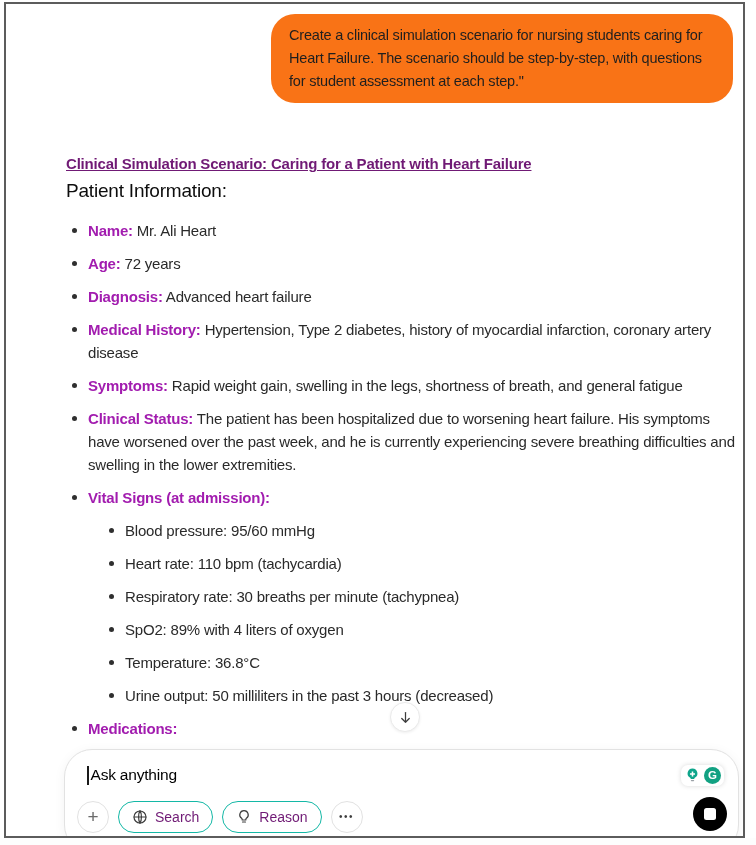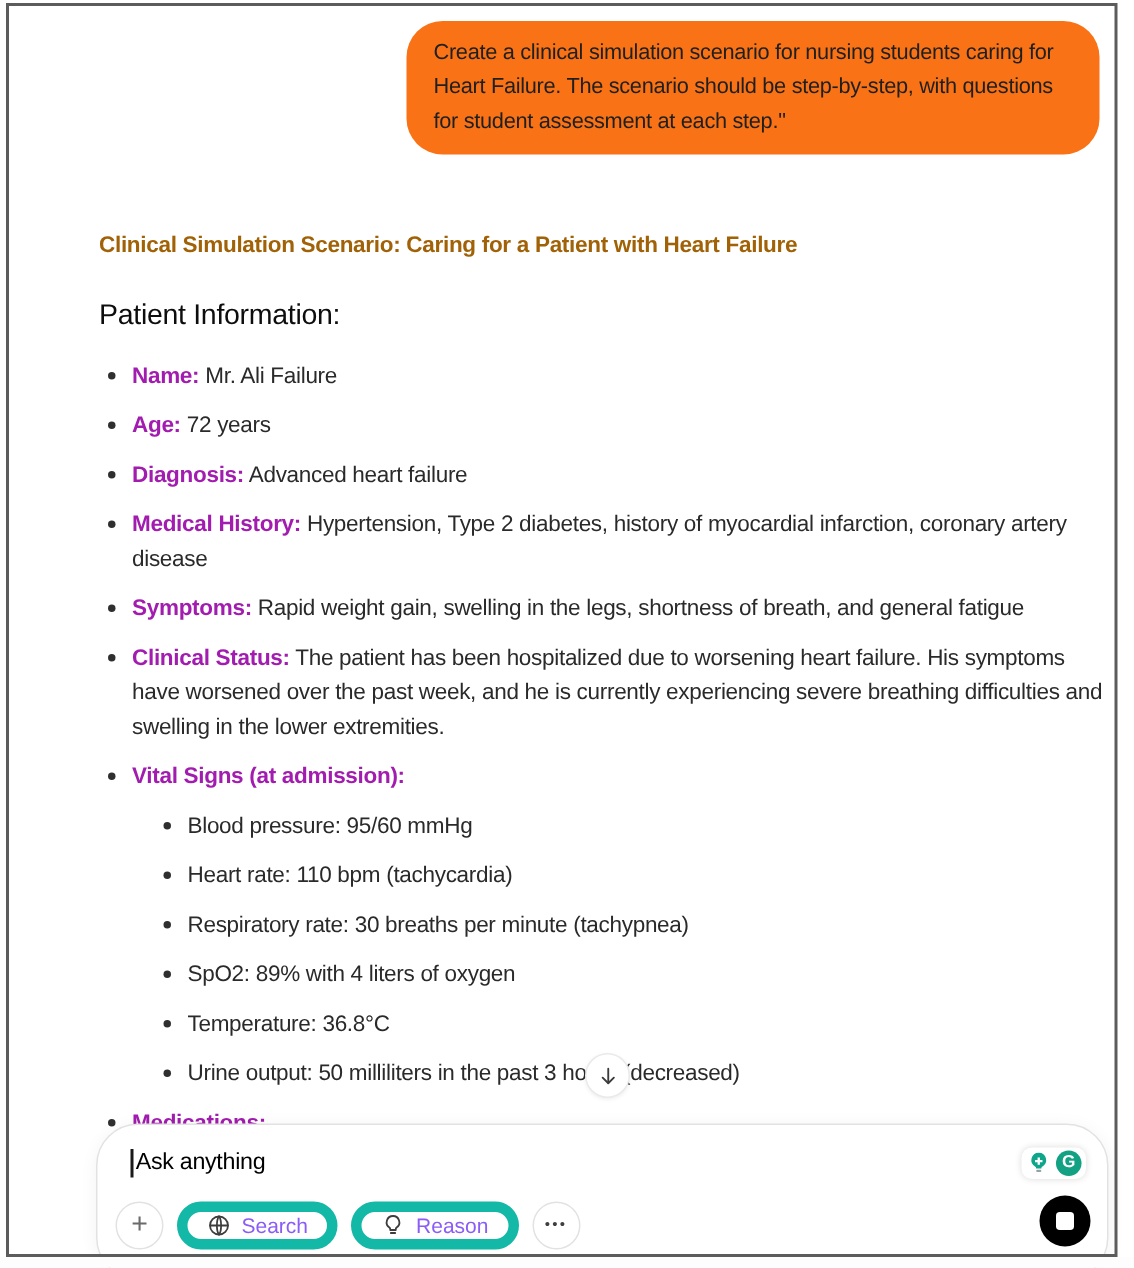--- a/index.html
+++ b/index.html
@@ -30,22 +30,23 @@
     font-size:14.5px; line-height:23px; letter-spacing:-0.2px;
     color:#1f1f1f; z-index:1;
   }
 
   
   .response {
     position:absolute; left:66px; right:20px; top:153px; z-index:1;
     letter-spacing:-0.2px;
   }
   .response .title {
-    font-size:15px; line-height:21px; font-weight:700; color:#a16207;
-    margin:0 0 24px 0;
+    font-size:15px; line-height:21px; font-weight:700; color:#701a75;
+    margin:0 0 4px 0;
+    text-decoration:underline;
   }
   .response .section-heading {
     font-size:19px; line-height:26px; font-weight:400; color:#0d0d0d;
     margin:0 0 15px 0;
   }
   ul.blist { list-style:none; }
   ul.blist > li {
     position:relative; padding-left:22px;
     font-size:15px; line-height:23px; margin-bottom:10px; color:#2a2a2a;
   }
@@ -99,23 +100,23 @@
   }
   .circle-btn {
     width:32px; height:32px; border-radius:50%;
     border:1px solid #e2e2e2; background:#fff;
     display:flex; align-items:center; justify-content:center;
     color:#5d5d5d; cursor:pointer;
   }
   .plus-glyph { font-size:19px; font-weight:400; color:#6b6b6b; line-height:1; margin-top:-1px; }
   .dots-glyph { font-size:10px; letter-spacing:1.5px; color:#3f3f3f; margin-top:-2px; }
   .pill {
-    height:32px; border:7px solid #14b8a6; border-radius:999px;
+    height:32px; border:1px solid #14b8a6; border-radius:999px;
     background:#fff; display:flex; align-items:center; gap:7px;
-    padding:0 13px; font-size:14px; color:#8b5cf6; cursor:pointer;
+    padding:0 13px; font-size:14px; color:#701a75; cursor:pointer;
   }
   .pill svg { display:block; }
   .spacer { flex:1; }
   .stop-btn {
     width:34px; height:34px; border-radius:50%; background:#000000;
     display:flex; align-items:center; justify-content:center;
     cursor:pointer; margin-top:-6px;
   }
   .stop-square { width:12px; height:12px; background:#ffffff; border-radius:2.5px; }
 </style>
@@ -124,21 +125,21 @@
 
 <div class="bubble">
   <span>Create a clinical simulation scenario for nursing students caring for Heart Failure. The scenario should be step-by-step, with questions for student assessment at each step."</span>
 </div>
 
 <div class="response">
   <p class="title">Clinical Simulation Scenario: Caring for a Patient with Heart Failure</p>
   <h3 class="section-heading">Patient Information:</h3>
   <ul class="blist">
     <li>
-      <strong>Name:</strong><span> Mr. Ali Failure</span>
+      <strong>Name:</strong><span> Mr. Ali Heart</span>
     </li>
     <li>
       <strong>Age:</strong><span> 72 years</span>
     </li>
     <li>
       <strong>Diagnosis:</strong><span> Advanced heart failure</span>
     </li>
     <li>
       <strong>Medical History:</strong><span> Hypertension, Type 2 diabetes, history of myocardial infarction, coronary artery disease</span>
     </li>

